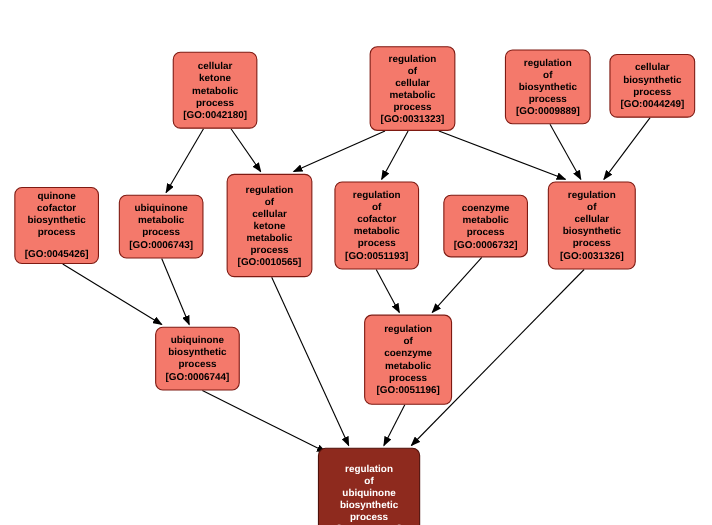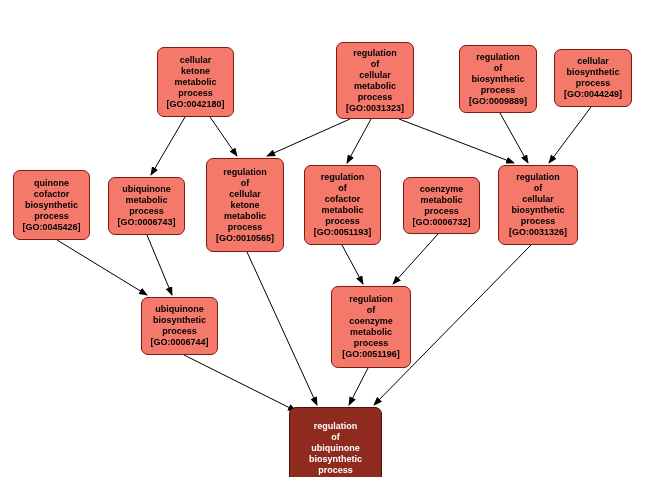--- a/index.html
+++ b/index.html
@@ -38,21 +38,21 @@
   .node .gid{white-space:nowrap;}
   .node.dark{
     background:#8E2A1E;
     border-color:#4F100A;
     color:#FFFFFF;
   }
   #n1{left:157px;top:15px;width:77px;height:70px;}
   #n2{left:336px;top:10px;width:78px;height:77px;}
   #n3{left:459px;top:13px;width:78px;height:68px;}
   #n4{left:554px;top:17px;width:78px;height:58px;}
-  #n5{left:13px;top:138px;width:77px;height:70px;}
+  #n5{left:13px;top:138px;width:77px;height:70px;justify-content:space-between;}
   #n6{left:108px;top:145px;width:77px;height:58px;}
   #n7{left:206px;top:126px;width:78px;height:94px;}
   #n8{left:304px;top:133px;width:77px;height:80px;}
   #n9{left:403px;top:145px;width:77px;height:57px;}
   #n10{left:498px;top:133px;width:80px;height:80px;}
   #n11{left:141px;top:265px;width:77px;height:58px;}
   #n12{left:331px;top:254px;width:80px;height:82px;}
   #n13{left:289px;top:375px;width:93px;height:93px;}
   line{stroke:#000;stroke-width:1;}
 </style>

